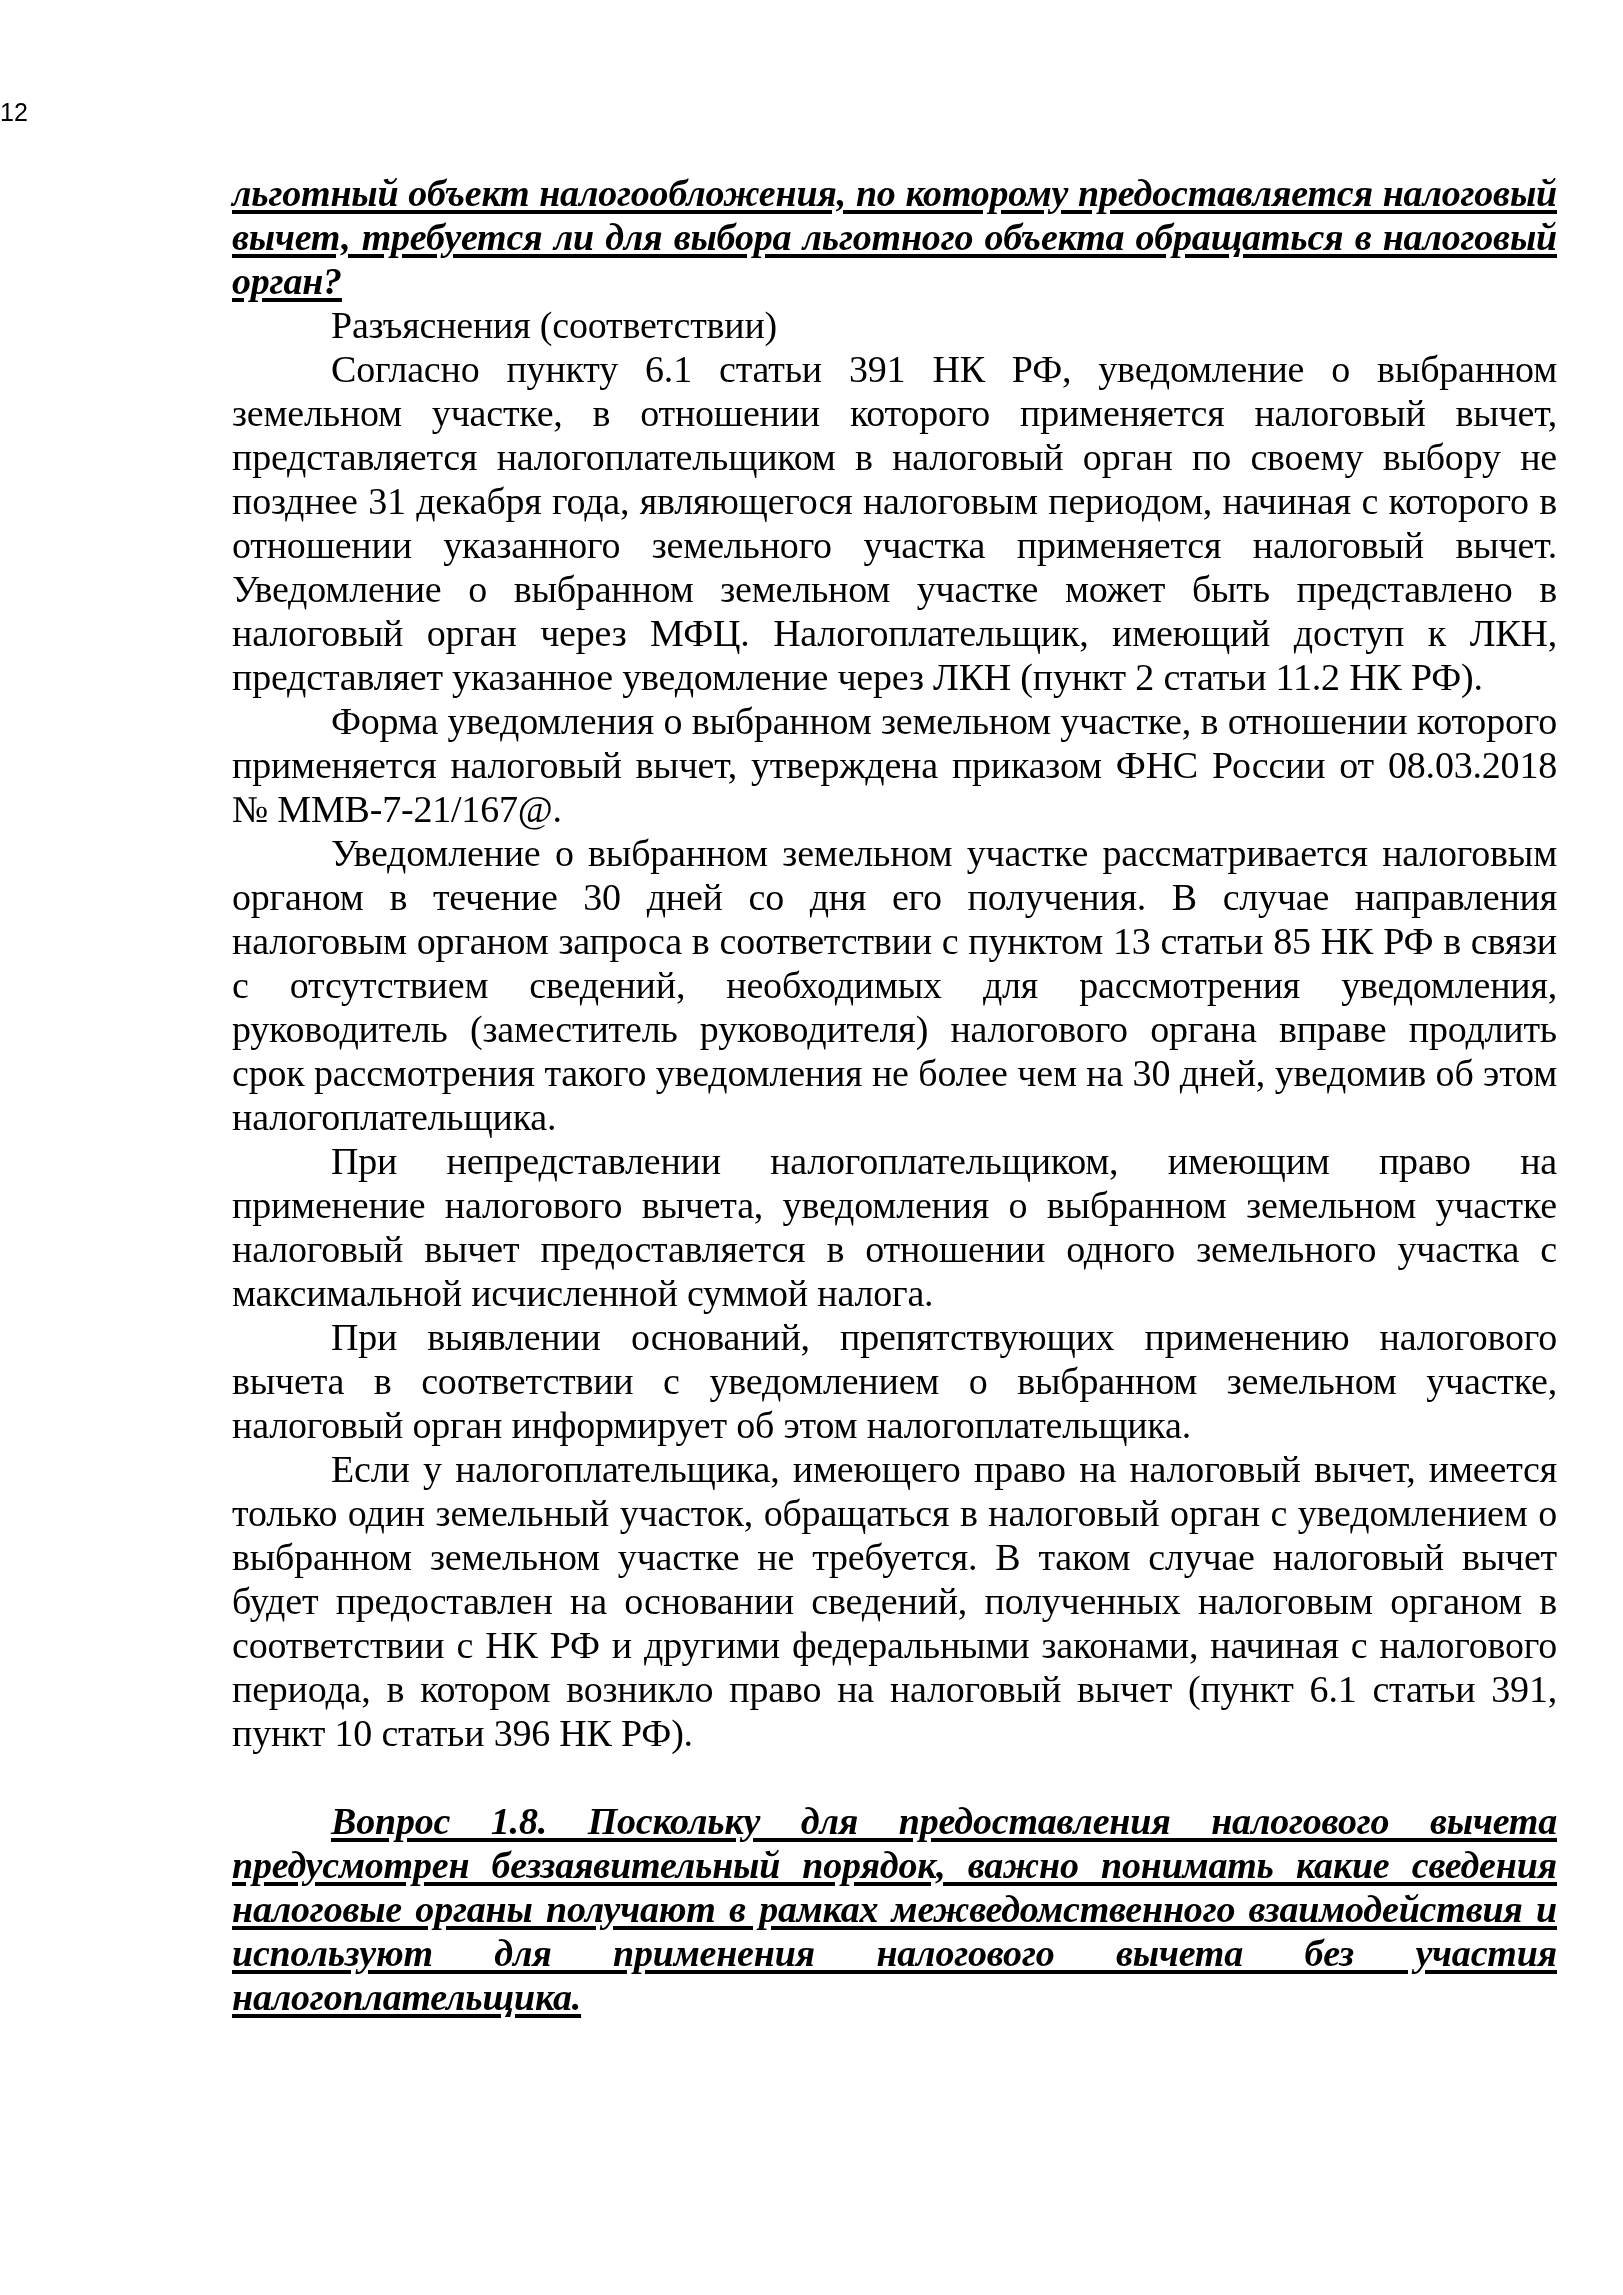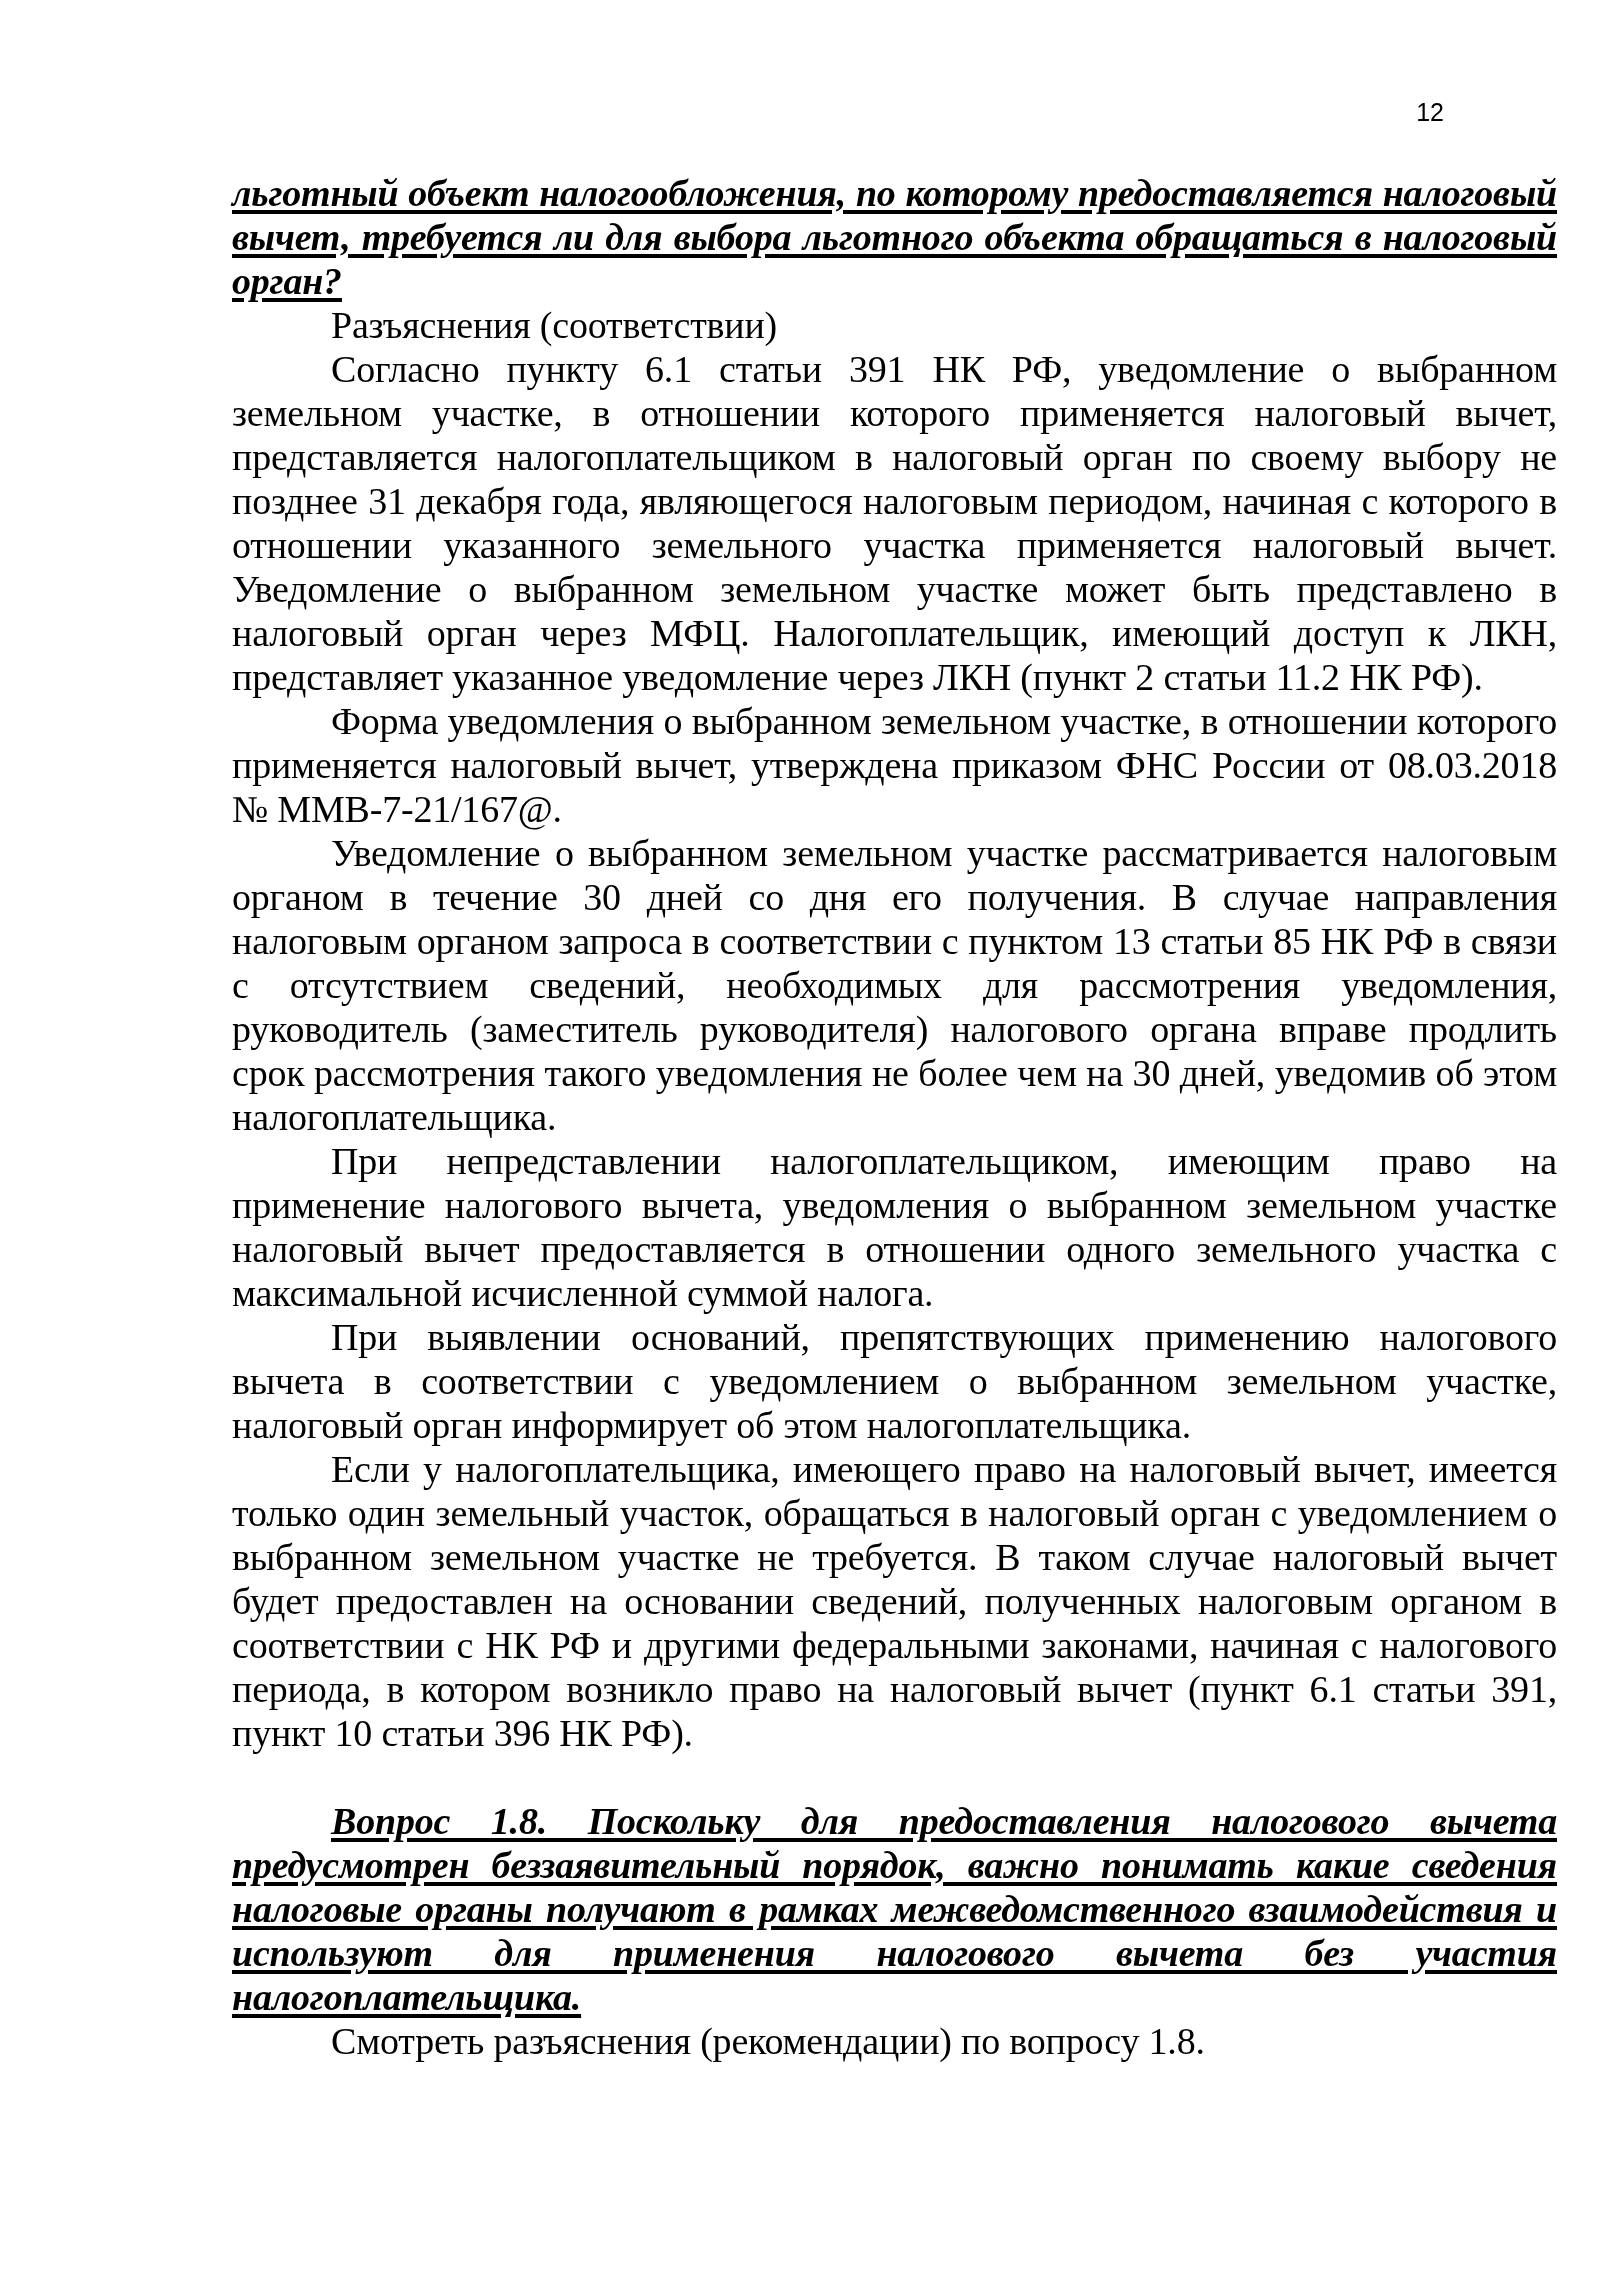--- a/index.html
+++ b/index.html
@@ -13,21 +13,21 @@
       position: relative;
       overflow: hidden;
       color: #000000;
       font-family: "Liberation Serif", serif;
     }
     .page-number {
       position: absolute;
       top: 97px;
       left: 0;
       width: 1444px;
-      text-align: right;
+      text-align: left;
       font-family: "Liberation Sans", sans-serif;
       font-size: 25px;
       line-height: 31px;
     }
     .content {
       position: absolute;
       left: 232px;
       top: 171px;
       width: 1325px;
     }
@@ -62,15 +62,14 @@
   <p class="para question">льготный объект налогообложения, по которому предоставляется налоговый вычет, требуется ли для выбора льготного объекта обращаться в налоговый орган?</p>
   <p class="para indent">Разъяснения (соответствии)</p>
   <p class="para indent">Согласно пункту 6.1 статьи 391 НК РФ, уведомление о выбранном земельном участке, в отношении которого применяется налоговый вычет, представляется налогоплательщиком в налоговый орган по своему выбору не позднее 31 декабря года, являющегося налоговым периодом, начиная с которого в отношении указанного земельного участка применяется налоговый вычет. Уведомление о выбранном земельном участке может быть представлено в налоговый орган через МФЦ. Налогоплательщик, имеющий доступ к ЛКН, представляет указанное уведомление через ЛКН (пункт 2 статьи 11.2 НК РФ).</p>
   <p class="para indent">Форма уведомления о выбранном земельном участке, в отношении которого применяется налоговый вычет, утверждена приказом ФНС России от 08.03.2018 № ММВ-7-21/167@.</p>
   <p class="para indent">Уведомление о выбранном земельном участке рассматривается налоговым органом в течение 30 дней со дня его получения. В случае направления налоговым органом запроса в соответствии с пунктом 13 статьи 85 НК РФ в связи с отсутствием сведений, необходимых для рассмотрения уведомления, руководитель (заместитель руководителя) налогового органа вправе продлить срок рассмотрения такого уведомления не более чем на 30 дней, уведомив об этом налогоплательщика.</p>
   <p class="para indent">При непредставлении налогоплательщиком, имеющим право на применение налогового вычета, уведомления о выбранном земельном участке налоговый вычет предоставляется в отношении одного земельного участка с максимальной исчисленной суммой налога.</p>
   <p class="para indent">При выявлении оснований, препятствующих применению налогового вычета в соответствии с уведомлением о выбранном земельном участке, налоговый орган информирует об этом налогоплательщика.</p>
   <p class="para indent">Если у налогоплательщика, имеющего право на налоговый вычет, имеется только один земельный участок, обращаться в налоговый орган с уведомлением о выбранном земельном участке не требуется. В таком случае налоговый вычет будет предоставлен на основании сведений, полученных налоговым органом в соответствии с НК РФ и другими федеральными законами, начиная с налогового периода, в котором возникло право на налоговый вычет (пункт 6.1 статьи 391, пункт 10 статьи 396 НК РФ).</p>
   <div class="gap"></div>
   <p class="para indent question">Вопрос 1.8. Поскольку для предоставления налогового вычета предусмотрен беззаявительный порядок, важно понимать какие сведения налоговые органы получают в рамках межведомственного взаимодействия и используют для применения налогового вычета без участия налогоплательщика.</p>
-  <p class="para indent">Смотреть разъяснения (рекомендации) по вопросу 1.8.</p>
 </div>
 
 
 </body></html>

